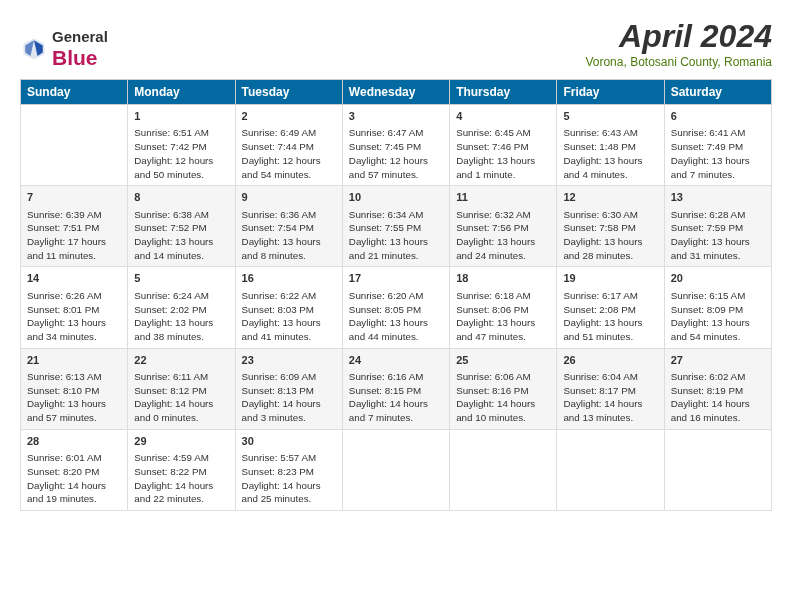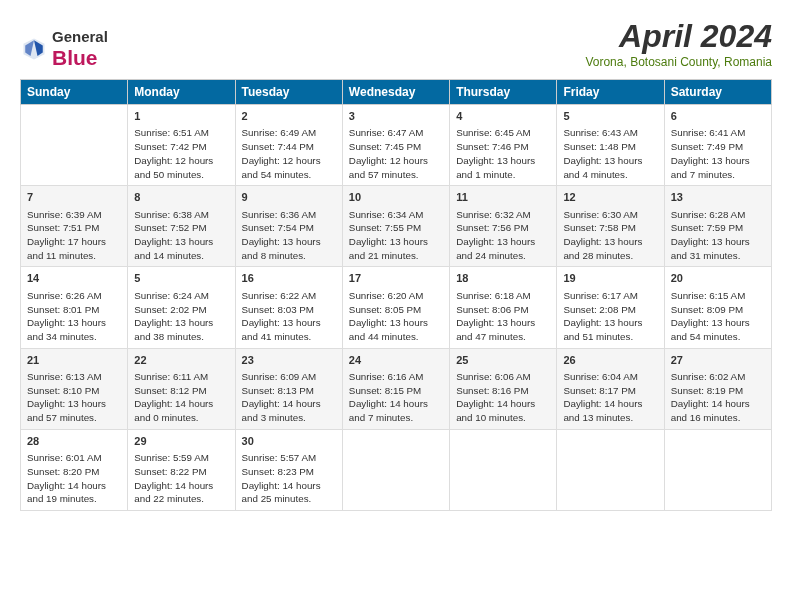--- a/index.html
+++ b/index.html
@@ -312,21 +312,21 @@
         </tr>
         <tr>
           <td>
             <span class="day-num">28</span>
             <span class="cell-text">Sunrise: 6:01 AM</span>
             <span class="cell-text">Sunset: 8:20 PM</span>
             <span class="cell-text">Daylight: 14 hours and 19 minutes.</span>
           </td>
           <td>
             <span class="day-num">29</span>
-            <span class="cell-text">Sunrise: 5:59 AM</span>
+            <span class="cell-text">Sunrise: 4:59 AM</span>
             <span class="cell-text">Sunset: 8:22 PM</span>
             <span class="cell-text">Daylight: 14 hours and 22 minutes.</span>
           </td>
           <td>
             <span class="day-num">30</span>
             <span class="cell-text">Sunrise: 5:57 AM</span>
             <span class="cell-text">Sunset: 8:23 PM</span>
             <span class="cell-text">Daylight: 14 hours and 25 minutes.</span>
           </td>
           <td class="empty"></td>

